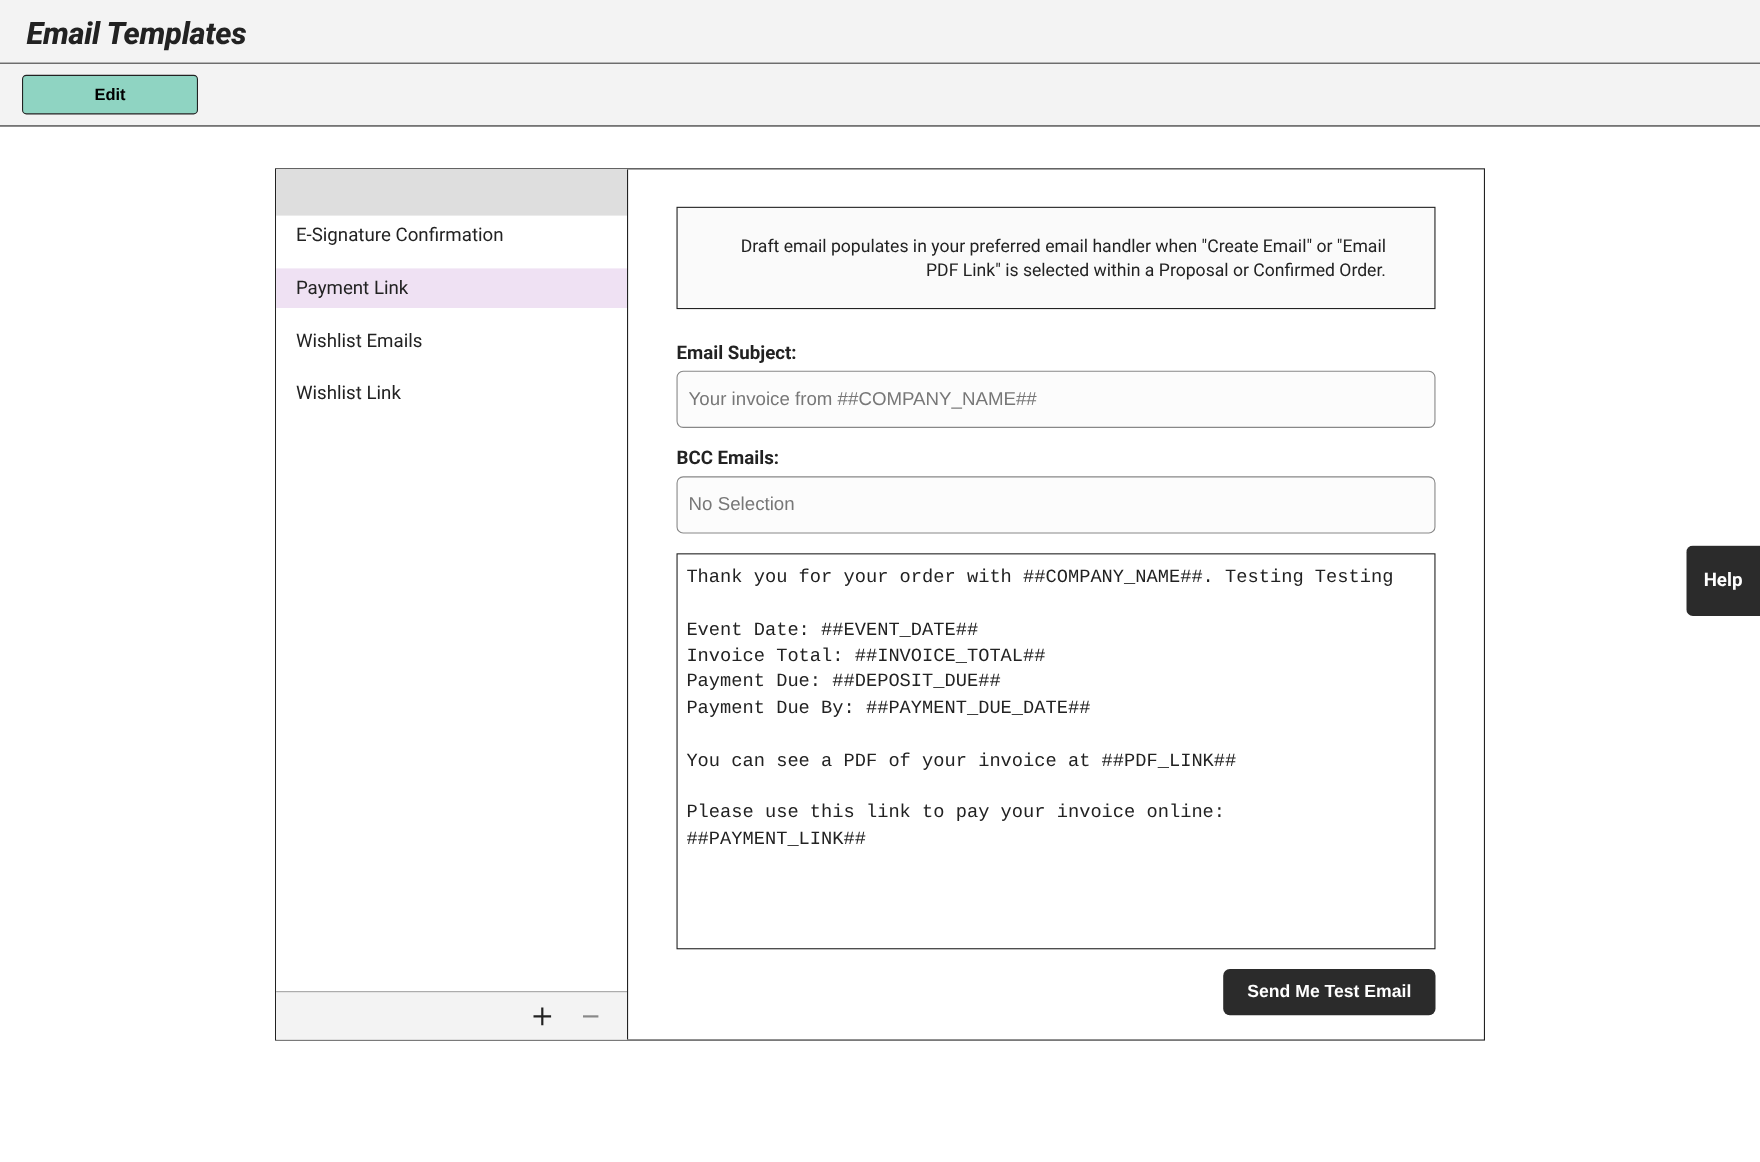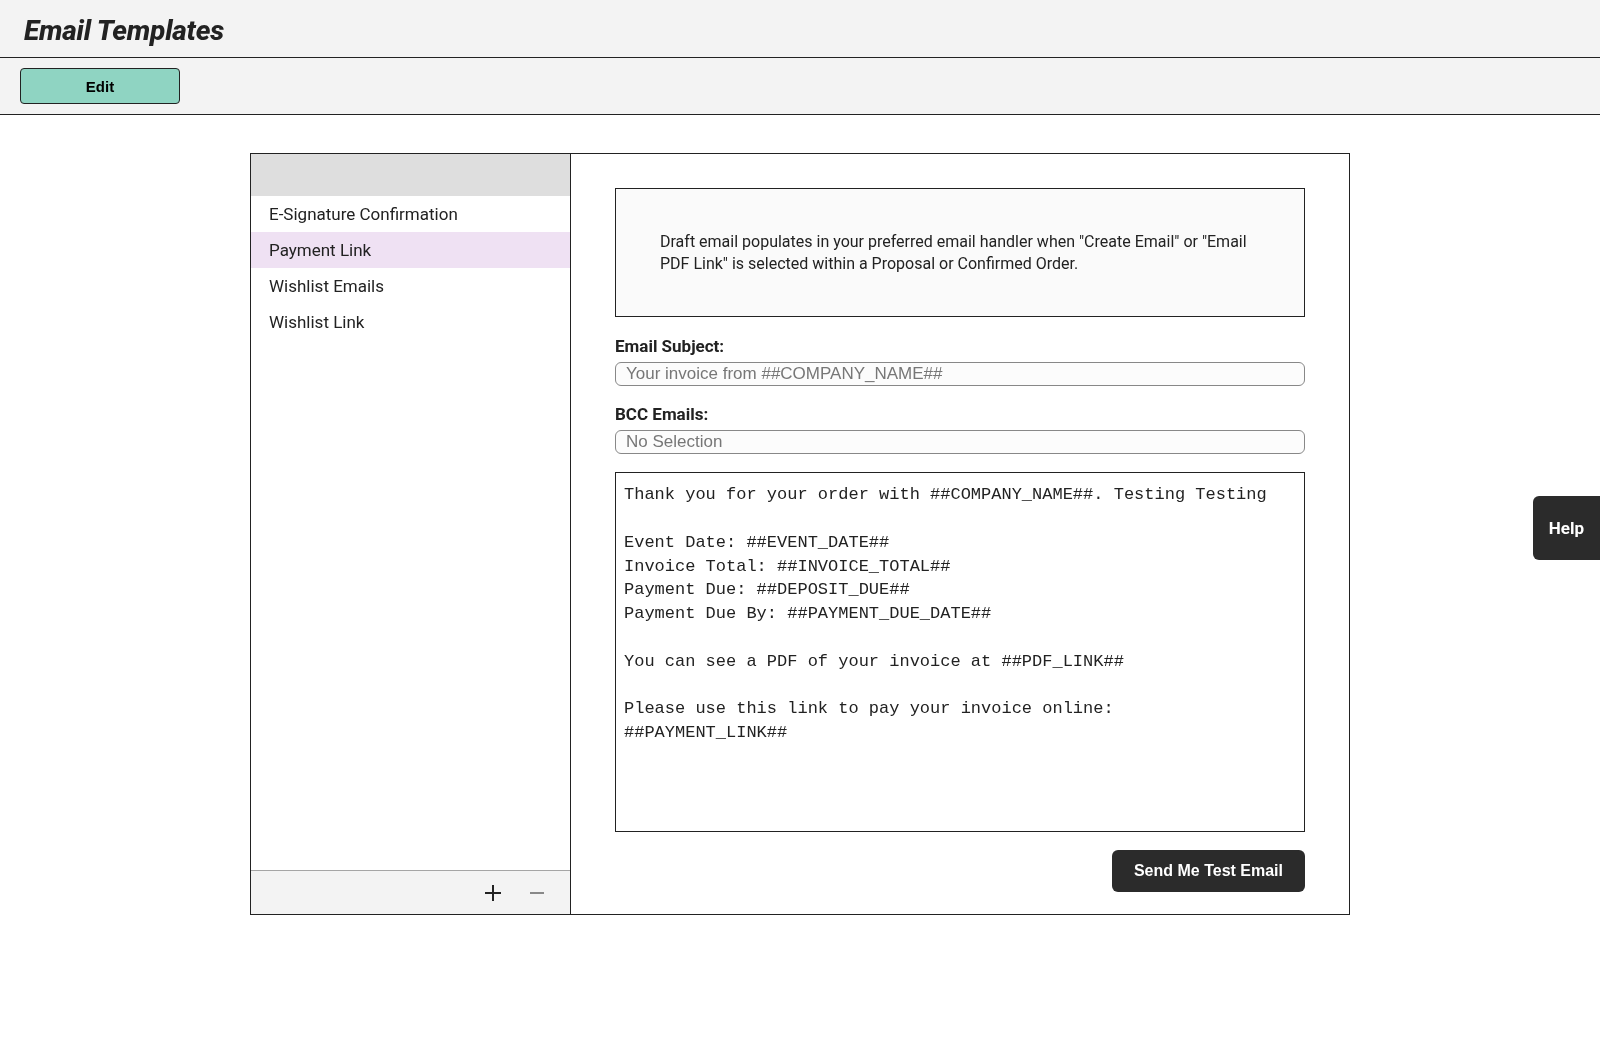--- a/index.html
+++ b/index.html
@@ -57,20 +57,21 @@
       background: #fff;
     }
     .sidebar-top-spacer {
       height: 42px;
       background: #dedede;
     }
     .template-list {
       list-style: none;
       display: flex;
       flex-direction: column;
+      gap: 12px;
     }
     .template-list li {
       padding: 8px 18px;
       cursor: pointer;
       color: #222;
       font-size: 17px;
     }
     .template-list li.selected {
       background: #efe1f3;
     }
@@ -105,44 +106,44 @@
     }
     .content {
       flex: 1;
       padding: 34px 44px 22px 44px;
       display: flex;
       flex-direction: column;
     }
     .info-box {
       border: 1px solid #222;
       background: #fafafa;
-      text-align: left;
-      padding: 42px 44px;
-      margin-bottom: 19px;
+      text-align: right;
+      padding: 24px 44px;
+      margin-bottom: 30px;
       font-size: 16px;
       line-height: 1.35;
     }
     .field-group {
       margin-bottom: 18px;
     }
     .field-label {
       font-weight: 700;
       font-size: 17px;
       margin-bottom: 6px;
       display: block;
     }
     .txt-input {
       width: 100%;
       border: 1px solid #888;
       border-radius: 6px;
       background: #fcfcfc;
       color: #777;
       padding: 8px 10px;
       font-size: 17px;
-      height: 24px;
+      height: 52px;
     }
     .body-box {
       width: 100%;
       border: 1px solid #222;
       background: #fff;
       color: #222;
       padding: 10px 8px;
       font-size: 17px;
       line-height: 1.4;
       min-height: 360px;

